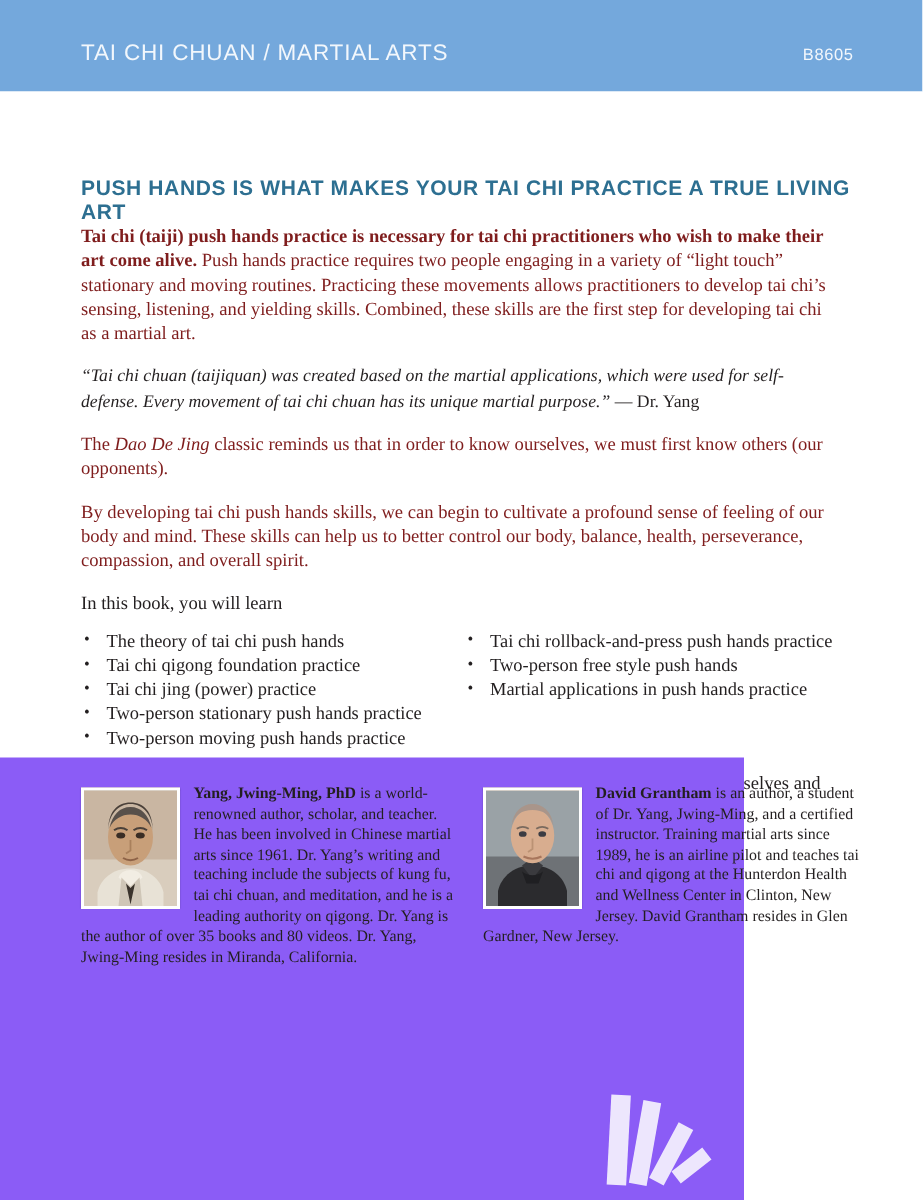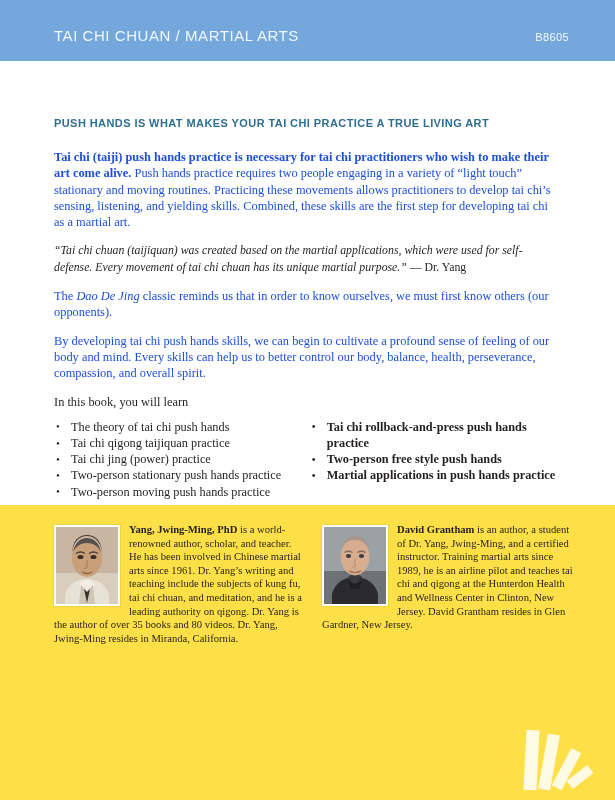--- a/index.html
+++ b/index.html
@@ -58,36 +58,36 @@
     height: 444px;
     background: #ffffff;
   }
   .headline {
     position: absolute;
     left: 54px;
     top: 56px;
     width: 530px;
     font-family: "Liberation Sans", sans-serif;
     font-weight: bold;
-    font-size: 11px;
+    font-size: 14px;
     letter-spacing: 0.42px;
     color: #2d6f91;
   }
   .body-block {
     position: absolute;
     left: 54px;
     top: 88px;
     width: 506px;
   }
   p.para {
     margin: 0 0 12px 0;
     font-size: 12.4px;
     line-height: 16.3px;
     text-align: left;
-    color: #1d4ed8;
+    color: #7f1d1d;
   }
   p.para b { font-weight: bold; }
   p.quote {
     margin: 0 0 13px 0;
     font-size: 11.8px;
     line-height: 16.3px;
     font-style: italic;
     color: #231f20;
   }
   p.quote .attrib {
@@ -103,21 +103,21 @@
     display: flex;
     gap: 12px;
     margin: 0 0 14px 0;
   }
   ul.blist {
     margin: 0;
     padding: 0;
     list-style: none;
   }
   ul.blist.col-left { width: 258px; }
-  ul.blist.col-right { width: 265px; font-weight: bold; }
+  ul.blist.col-right { width: 265px; }
   ul.blist li {
     position: relative;
     font-size: 12.3px;
     line-height: 16.2px;
     padding-left: 17px;
     margin-bottom: 0px;
   }
   ul.blist li:before {
     content: "\2022";
     position: absolute;
@@ -128,23 +128,23 @@
   }
   p.closing {
     margin: 0;
     font-size: 12.4px;
     line-height: 16.3px;
   }
   
   .authors-band {
     position: absolute;
     left: 0; top: 505px;
-    width: 615px;
+    width: 496px;
     height: 295px;
-    background: #fde047;
+    background: #8b5cf6;
   }
   .authors-row {
     position: absolute;
     left: 54px;
     top: 18px;
     width: 520px;
     display: flex;
     justify-content: space-between;
   }
   .author {
@@ -193,28 +193,28 @@
     <div class="headline">PUSH HANDS IS WHAT MAKES YOUR TAI CHI PRACTICE A TRUE LIVING ART</div>
 
     <div class="body-block">
 
       <p class="para"><b>Tai chi (taiji) push hands practice is necessary for tai chi practitioners who wish to make their art come alive.</b><span> Push hands practice requires two people engaging in a variety of “light touch” stationary and moving routines. Practicing these movements allows practitioners to develop tai chi’s sensing, listening, and yielding skills. Combined, these skills are the first step for developing tai chi as a martial art.</span></p>
 
       <p class="quote"><span>“Tai chi chuan (taijiquan) was created based on the martial applications, which were used for self-defense. Every movement of tai chi chuan has its unique martial purpose.”</span><span class="attrib"> — Dr. Yang</span></p>
 
       <p class="para"><span>The </span><i>Dao De Jing</i><span> classic reminds us that in order to know ourselves, we must first know others (our opponents).</span></p>
 
-      <p class="para">By developing tai chi push hands skills, we can begin to cultivate a profound sense of feeling of our body and mind. Every skills can help us to better control our body, balance, health, perseverance, compassion, and overall spirit.</p>
+      <p class="para">By developing tai chi push hands skills, we can begin to cultivate a profound sense of feeling of our body and mind. These skills can help us to better control our body, balance, health, perseverance, compassion, and overall spirit.</p>
 
       <p class="intro-learn">In this book, you will learn</p>
 
       <div class="lists">
         <ul class="blist col-left">
           <li>The theory of tai chi push hands</li>
-          <li>Tai chi qigong taijiquan practice</li>
+          <li>Tai chi qigong foundation practice</li>
           <li>Tai chi jing (power) practice</li>
           <li>Two-person stationary push hands practice</li>
           <li>Two-person moving push hands practice</li>
         </ul>
         <ul class="blist col-right">
           <li>Tai chi rollback-and-press push hands practice</li>
           <li>Two-person free style push hands</li>
           <li>Martial applications in push hands practice</li>
         </ul>
       </div>

